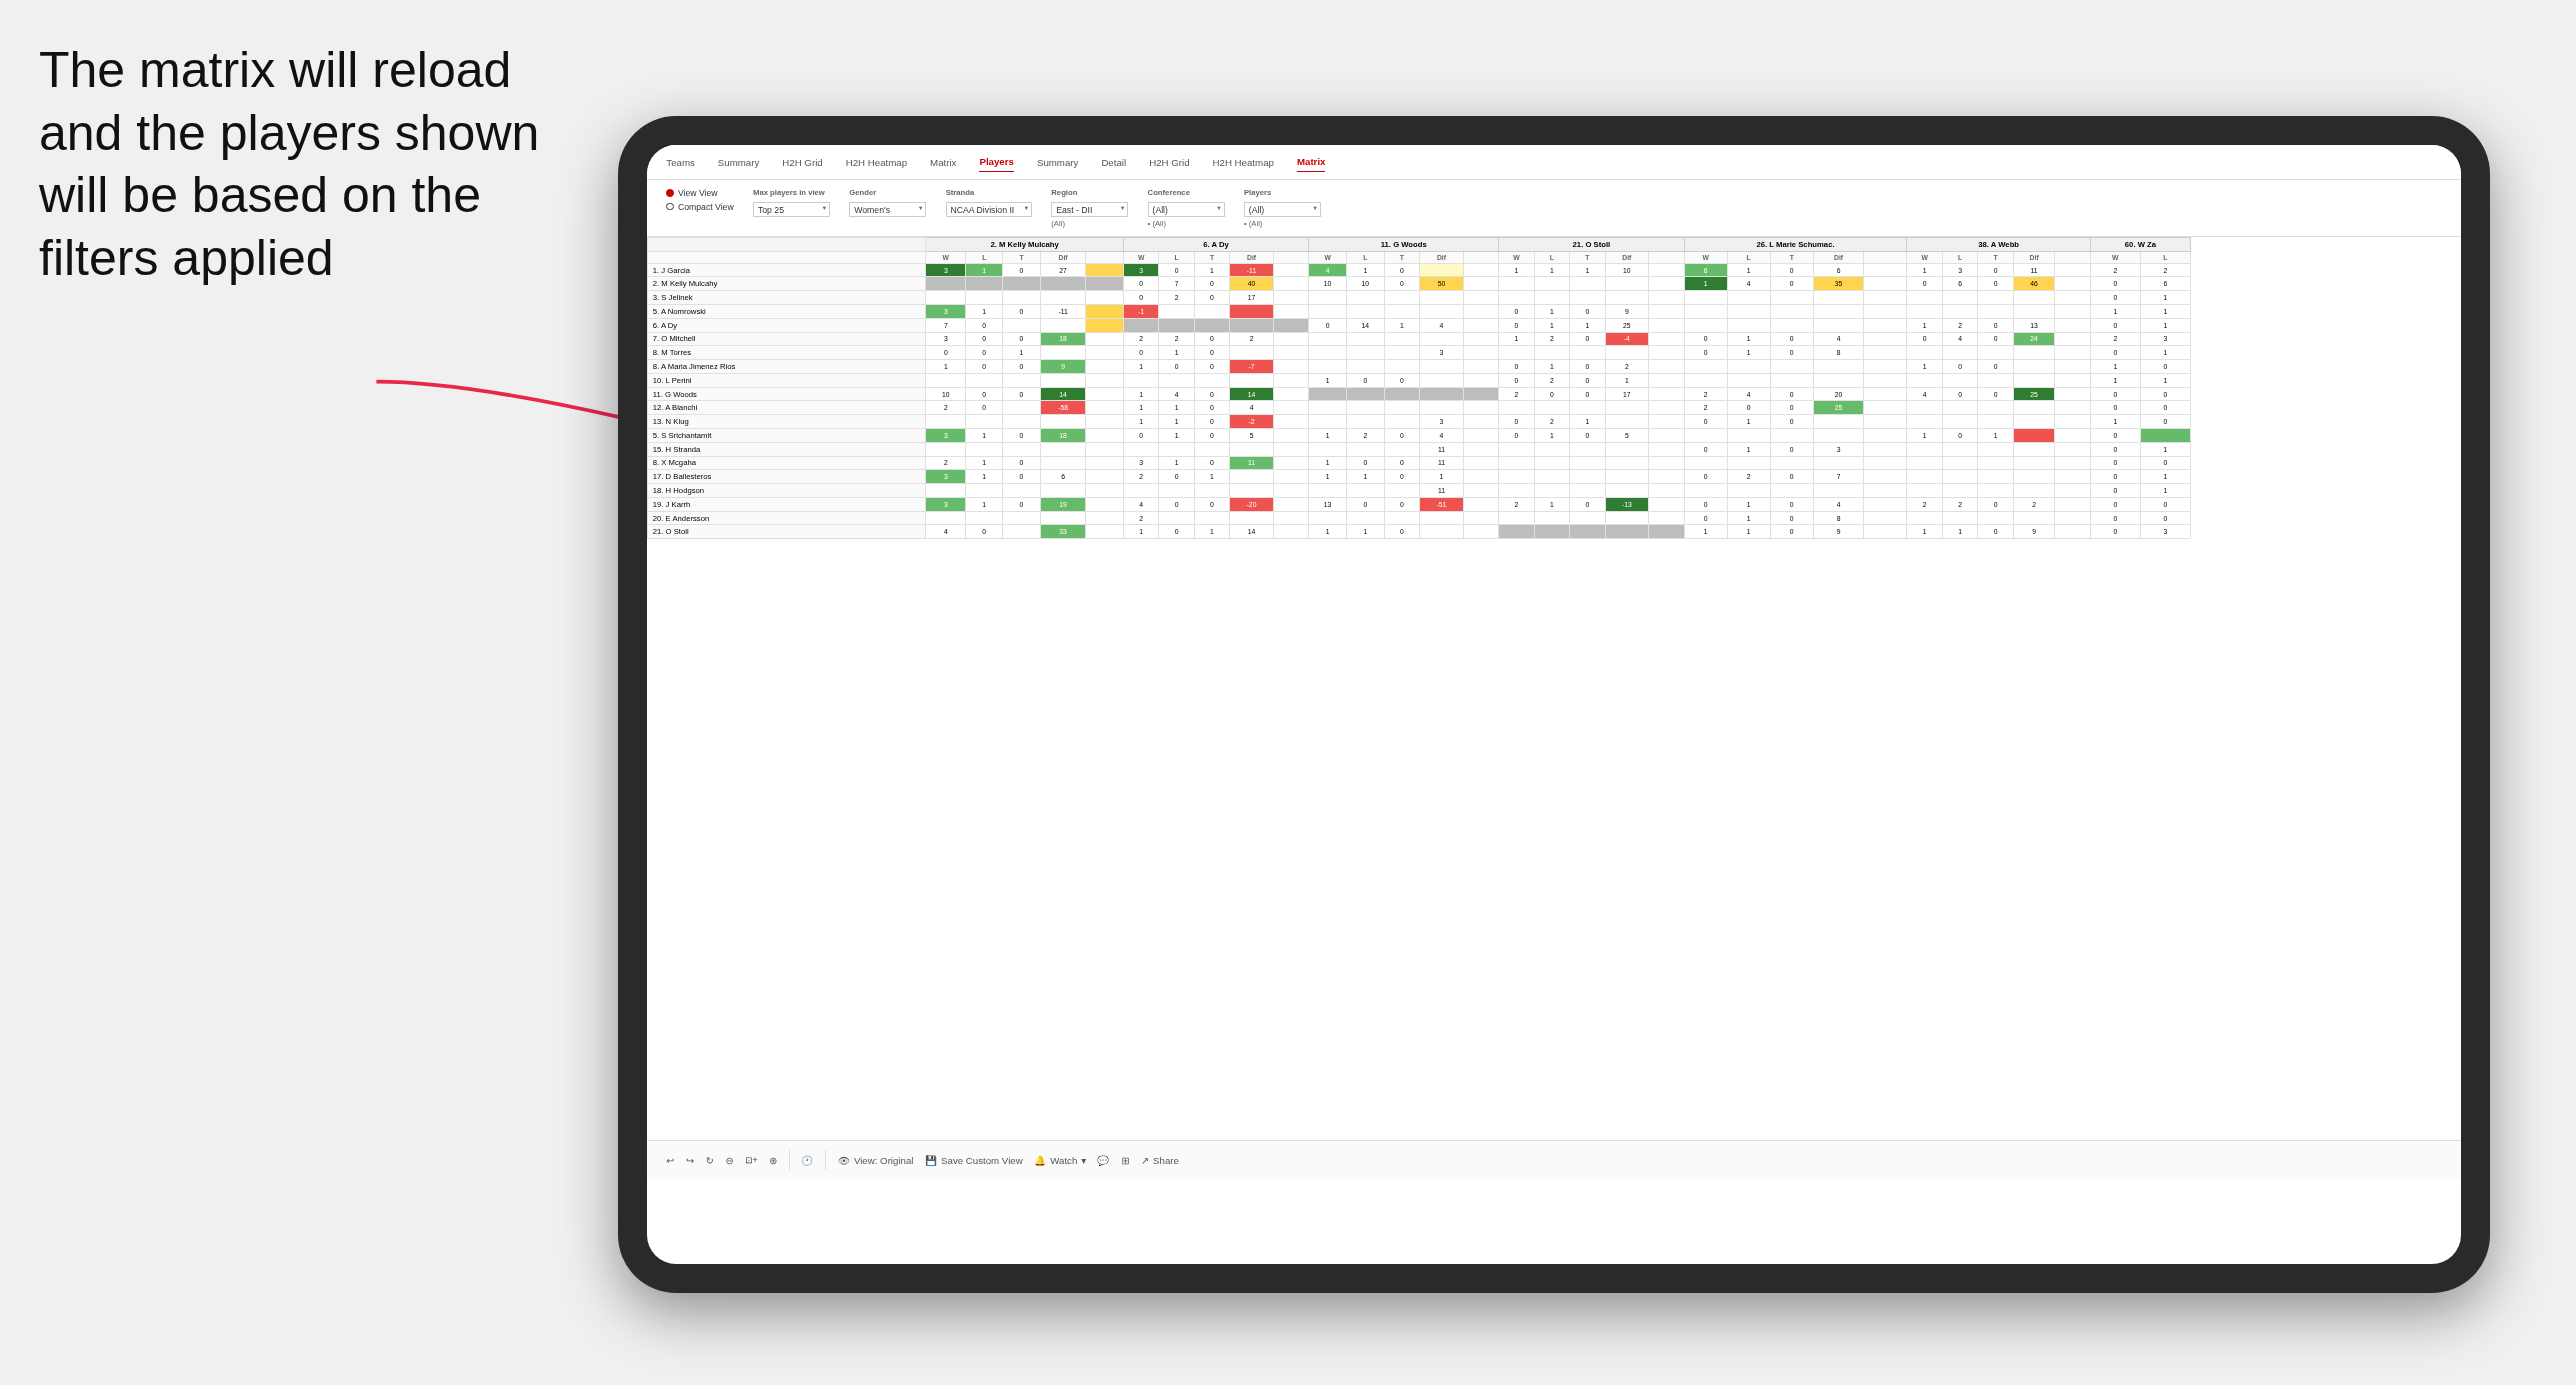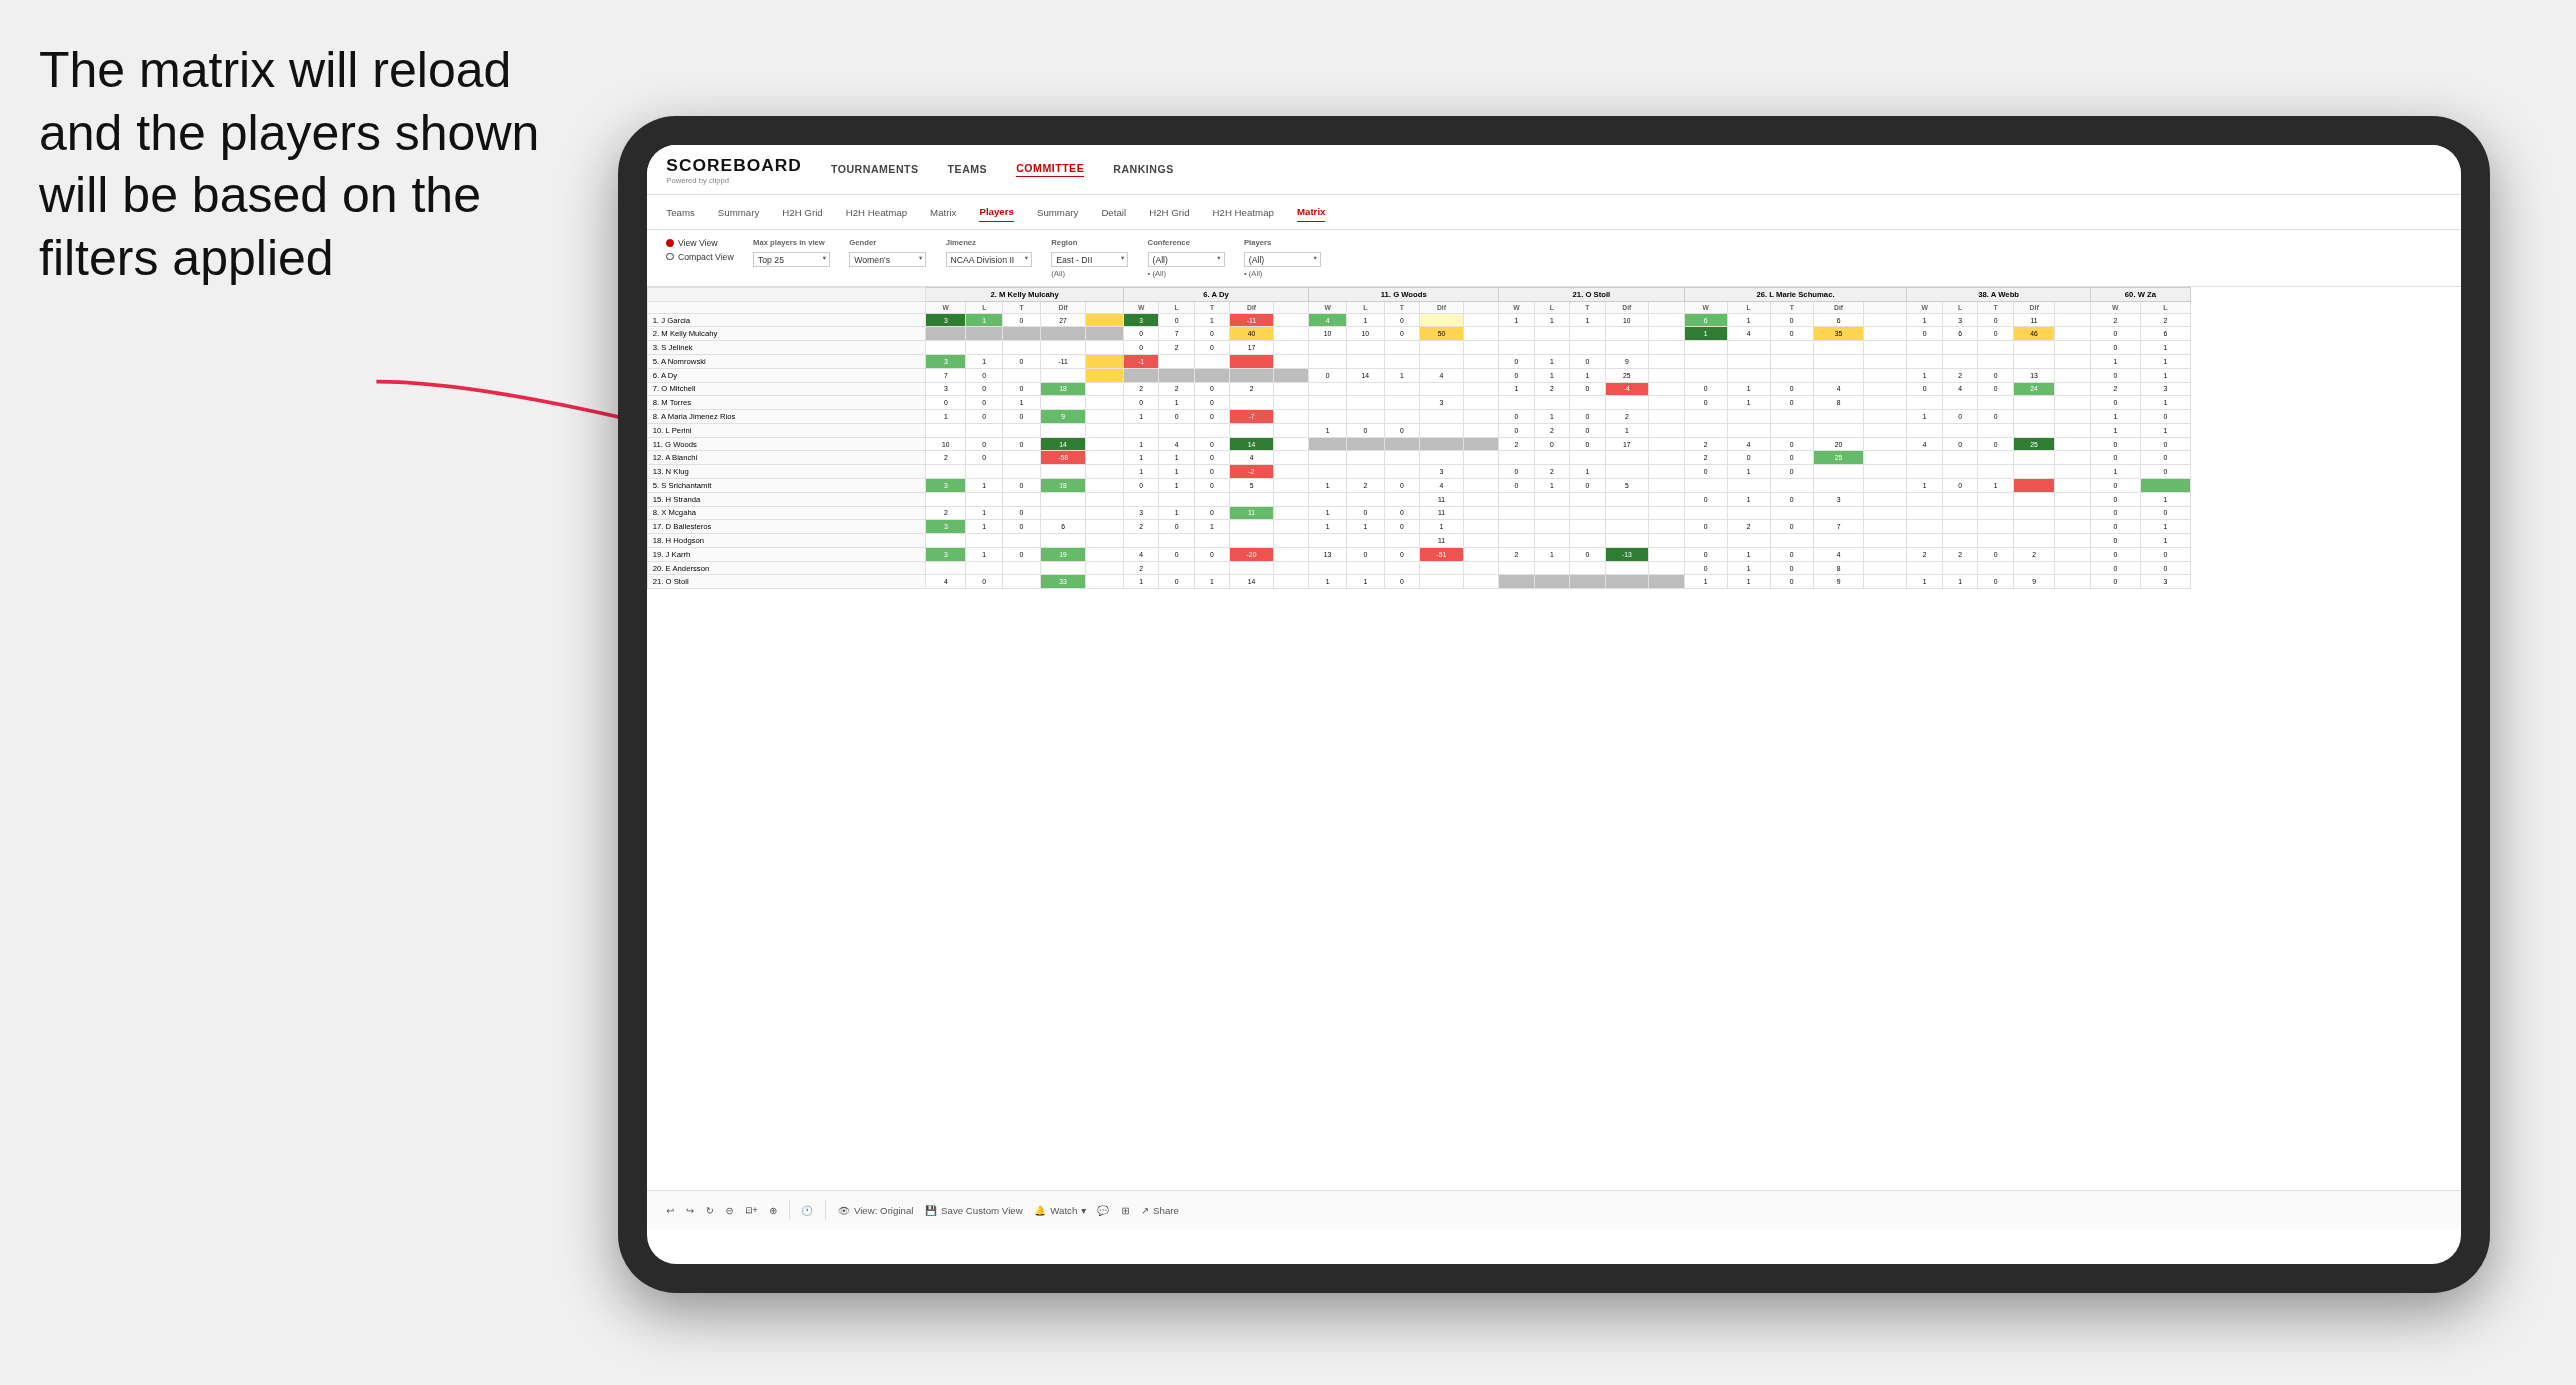--- a/index.html
+++ b/index.html
@@ -305,32 +305,20 @@
     <marker id="arrowhead" markerWidth="10" markerHeight="7" refX="10" refY="3.5" orient="auto">
       <polygon points="0 0, 10 3.5, 0 7" fill="#e8274b"></polygon>
     </marker>
   </defs>
   <path d="M 20,10 Q 200,10 680,160" stroke="#e8274b" stroke-width="4" fill="none" marker-end="url(#arrowhead)"></path>
 </svg>
 
 <div class="tablet-frame">
   <div class="tablet-screen">
 
-    <div class="app-header">
-      <div class="logo-area">
-        <span class="logo-text">SCOREBOARD</span>
-        <span class="logo-sub">Powered by clippd</span>
-      </div>
-      <nav class="nav-items">
-        <span class="nav-item">TOURNAMENTS</span>
-        <span class="nav-item">TEAMS</span>
-        <span class="nav-item active">COMMITTEE</span>
-        <span class="nav-item">RANKINGS</span>
-      </nav>
-    </div>
 
     <div class="content-area">
 
       <div class="sub-nav">
         <span class="sub-nav-item">Teams</span>
         <span class="sub-nav-item">Summary</span>
         <span class="sub-nav-item">H2H Grid</span>
         <span class="sub-nav-item">H2H Heatmap</span>
         <span class="sub-nav-item">Matrix</span>
         <span class="sub-nav-item active">Players</span>
@@ -368,21 +356,21 @@
           <span class="filter-label">Gender</span>
           <div class="select-wrapper">
             <select class="filter-select">
               <option>Women's</option>
               <option>Men's</option>
             </select>
           </div>
         </div>
 
         <div class="filter-group">
-          <span class="filter-label">Jimenez</span>
+          <span class="filter-label">Stranda</span>
           <div class="select-wrapper">
             <select class="filter-select">
               <option>NCAA Division II</option>
               <option>NCAA Division I</option>
               <option>NCAA Division III</option>
             </select>
           </div>
         </div>
 
         <div class="filter-group">

